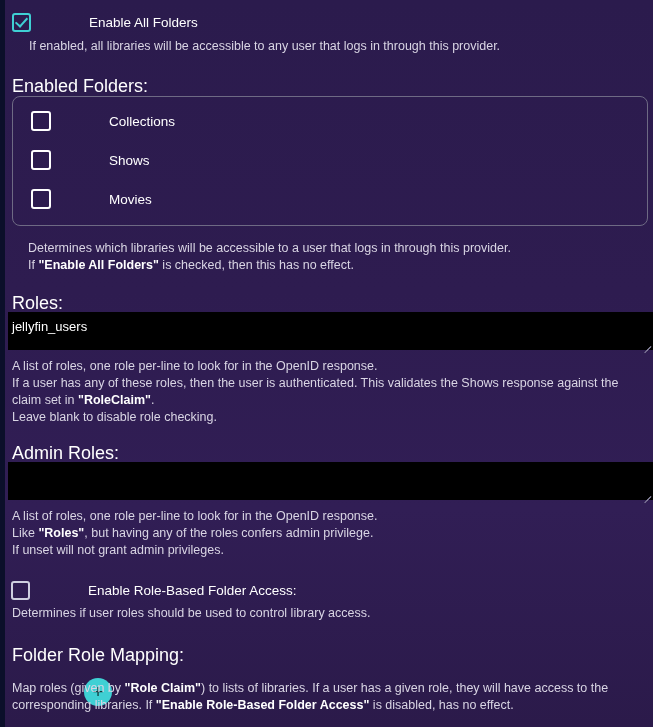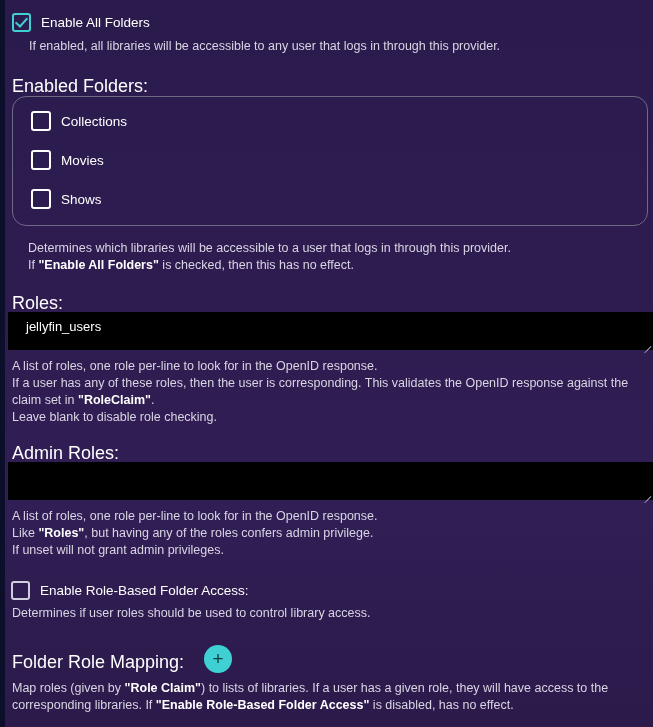--- a/index.html
+++ b/index.html
@@ -65,39 +65,40 @@
     top: 0px;
     width: 5px;
     height: 10px;
     border: solid #3fd0d4;
     border-width: 0 2px 2px 0;
     transform: rotate(42deg);
   }
   .cb-label {
     font-size: 13.5px;
     color: #ffffff;
+    margin-left: 48px;
   }
 
   .helper {
     color: #d9d5e4;
     font-size: 12.5px;
     line-height: 17px;
   }
   .helper b {
     color: #ffffff;
     font-weight: bold;
   }
   .field-label {
     font-size: 18px;
     color: #ffffff;
   }
 
   .folders-box {
     border: 1px solid #6e6a84;
-    border-radius: 14px;
+    border-radius: 8px;
     background: transparent;
     padding: 14px 18px 12px 18px;
   }
   .folders-box .check-row {
     margin-bottom: 19px;
   }
   .folders-box .check-row:last-child {
     margin-bottom: 4px;
   }
   .folders-box .cb {
@@ -107,21 +108,21 @@
   }
 
   .textarea-box {
     width: 100%;
     box-sizing: border-box;
     background: #000000;
     border: none;
     color: #ffffff;
     font-family: "Liberation Sans", sans-serif;
     font-size: 13px;
-    padding: 7px 18px;
+    padding: 7px 4px;
     resize: none;
     outline: none;
     position: relative;
     display: block;
   }
   .ta-wrap {
     position: relative;
   }
   .ta-grip {
     position: absolute;
@@ -151,22 +152,23 @@
     font-size: 19px;
     line-height: 26px;
     text-align: center;
     cursor: pointer;
     font-family: "Liberation Sans", sans-serif;
     padding: 0;
   }
 
   .row-inline {
     display: flex;
-    align-items: flex-end;
-    gap: 20px;
+    align-items: center;
+    gap: 12px;
+    flex-direction: column;
   }
 
   .s1 { position: absolute; left: 7px; top: 13px; }
   .s2 { position: absolute; left: 24px; top: 38px; width: 630px; }
   .s3 { position: absolute; left: 7px; top: 76px; }
   .s4 { position: absolute; left: 7px; top: 96px; width: 636px; box-sizing: border-box; }
   .s5 { position: absolute; left: 7px; top: 240px; width: 634px; margin-left: 16px; }
   .s6 { position: absolute; left: 7px; top: 293px; }
   .s7 { position: absolute; left: 3px; top: 312px; width: 645px; }
   .s8 { position: absolute; left: 7px; top: 358px; width: 634px; }
@@ -195,46 +197,46 @@
 
     <div class="s3 field-label">Enabled Folders:</div>
 
     <div class="s4 folders-box">
       <div class="check-row">
         <div class="cb"></div>
         <span class="cb-label">Collections</span>
       </div>
       <div class="check-row">
         <div class="cb"></div>
-        <span class="cb-label">Movies</span>
+        <span class="cb-label">Shows</span>
       </div>
       <div class="check-row">
         <div class="cb"></div>
-        <span class="cb-label">Shows</span>
+        <span class="cb-label">Movies</span>
       </div>
     </div>
 
     <div class="s5 helper">
       <div>Determines which libraries will be accessible to a user that logs in through this provider.</div>
       <div><span>If </span><b>"Enable All Folders"</b><span> is checked, then this has no effect.</span></div>
     </div>
 
     <div class="s6 field-label">Roles:</div>
 
     <div class="s7 ta-wrap">
       <textarea class="textarea-box" rows="2" style="height: 38px;">jellyfin_users</textarea>
       <span class="ta-grip">
           <span class="g1"></span>
           <span class="g2"></span>
         </span>
     </div>
 
     <div class="s8 helper">
       <div>A list of roles, one role per-line to look for in the OpenID response.</div>
-      <div>If a user has any of these roles, then the user is corresponding. This validates the OpenID response against the</div>
+      <div>If a user has any of these roles, then the user is authenticated. This validates the Shows response against the</div>
       <div><span>claim set in </span><b>"RoleClaim"</b><span>.</span></div>
       <div>Leave blank to disable role checking.</div>
     </div>
 
     <div class="s9 field-label">Admin Roles:</div>
 
     <div class="s10 ta-wrap">
       <textarea class="textarea-box" rows="2" style="height: 38px;"></textarea>
       <span class="ta-grip">
           <span class="g1"></span>

